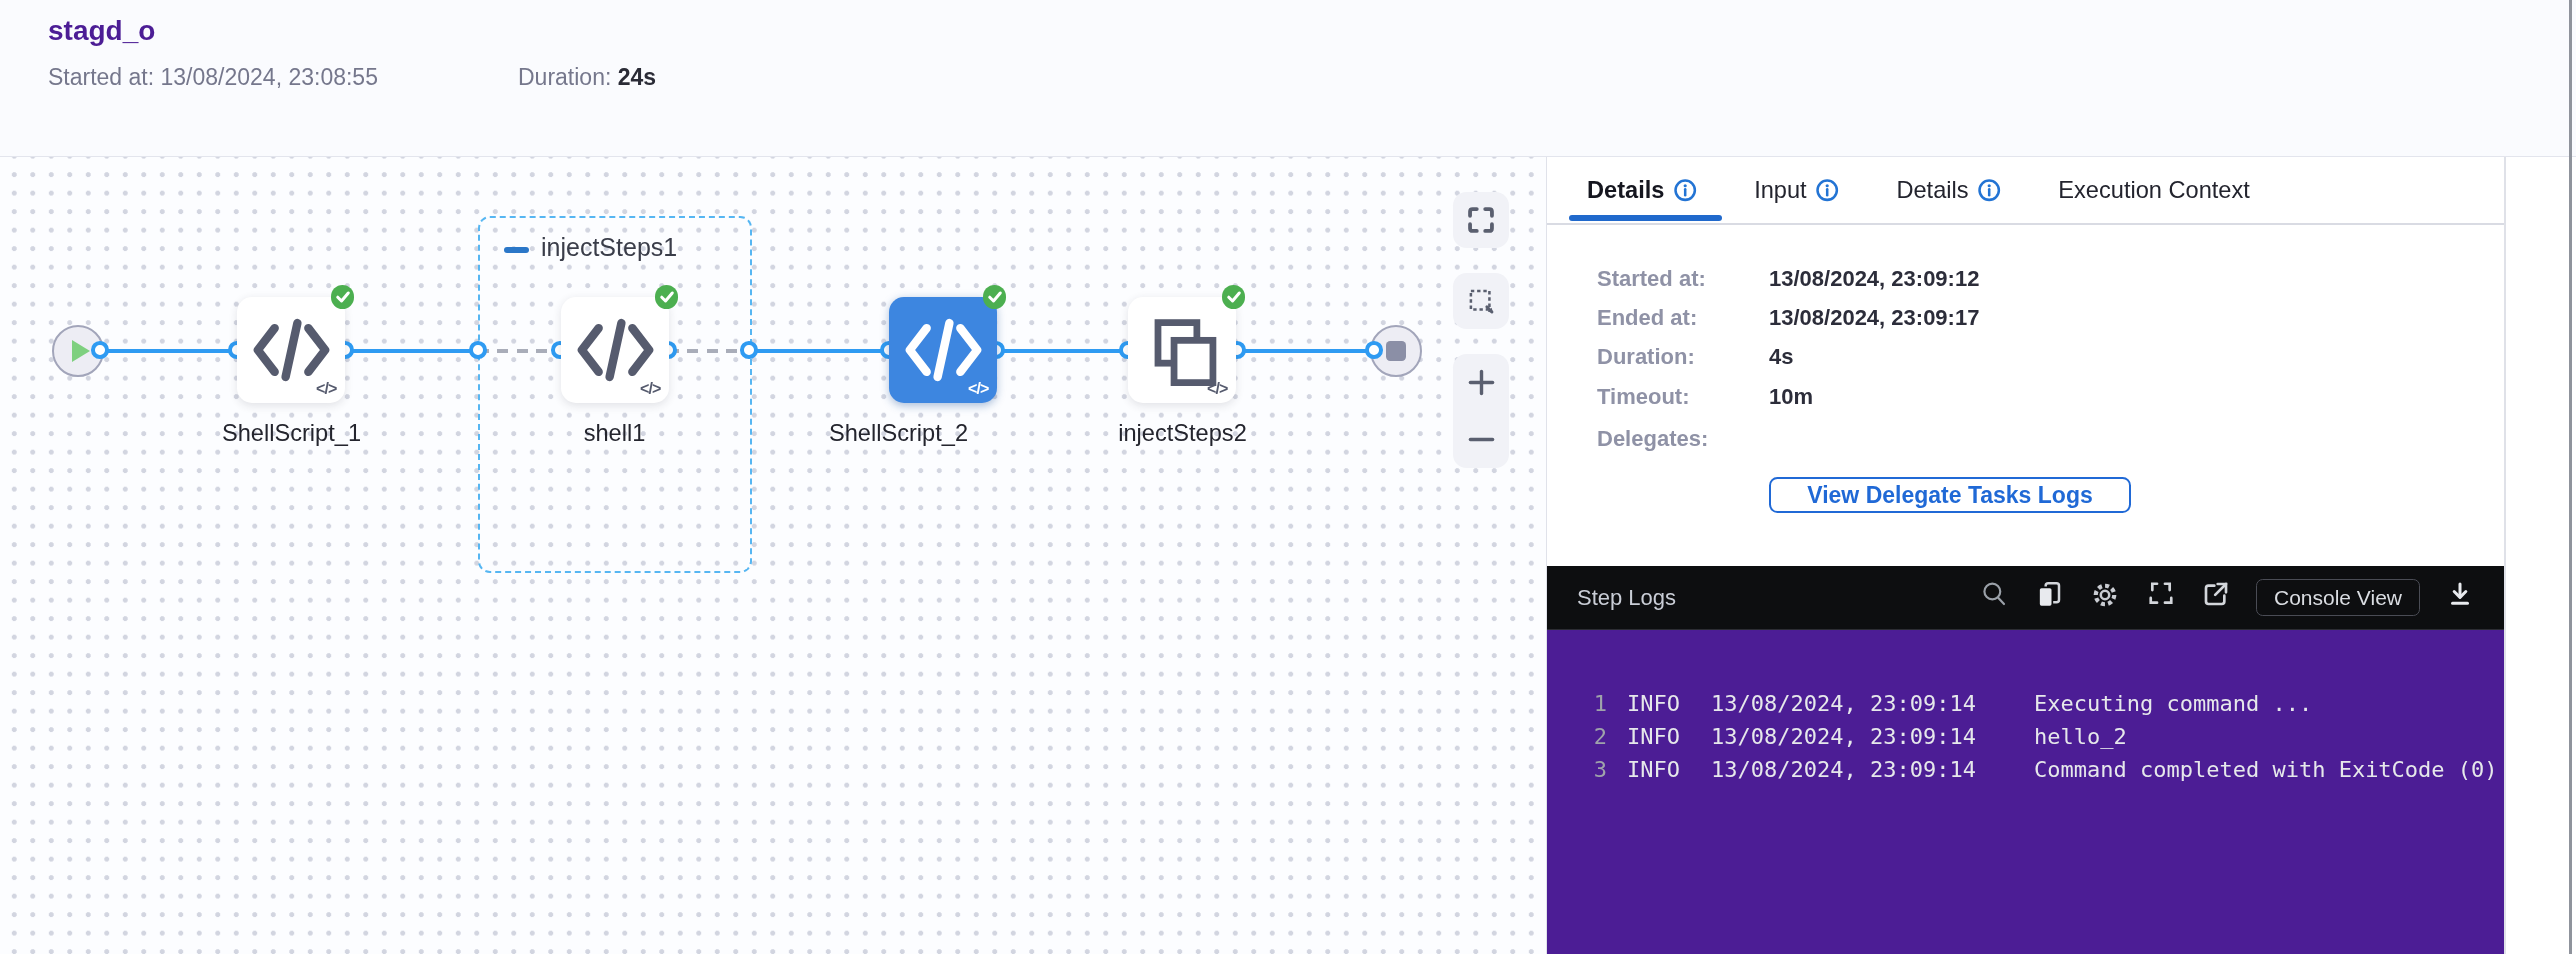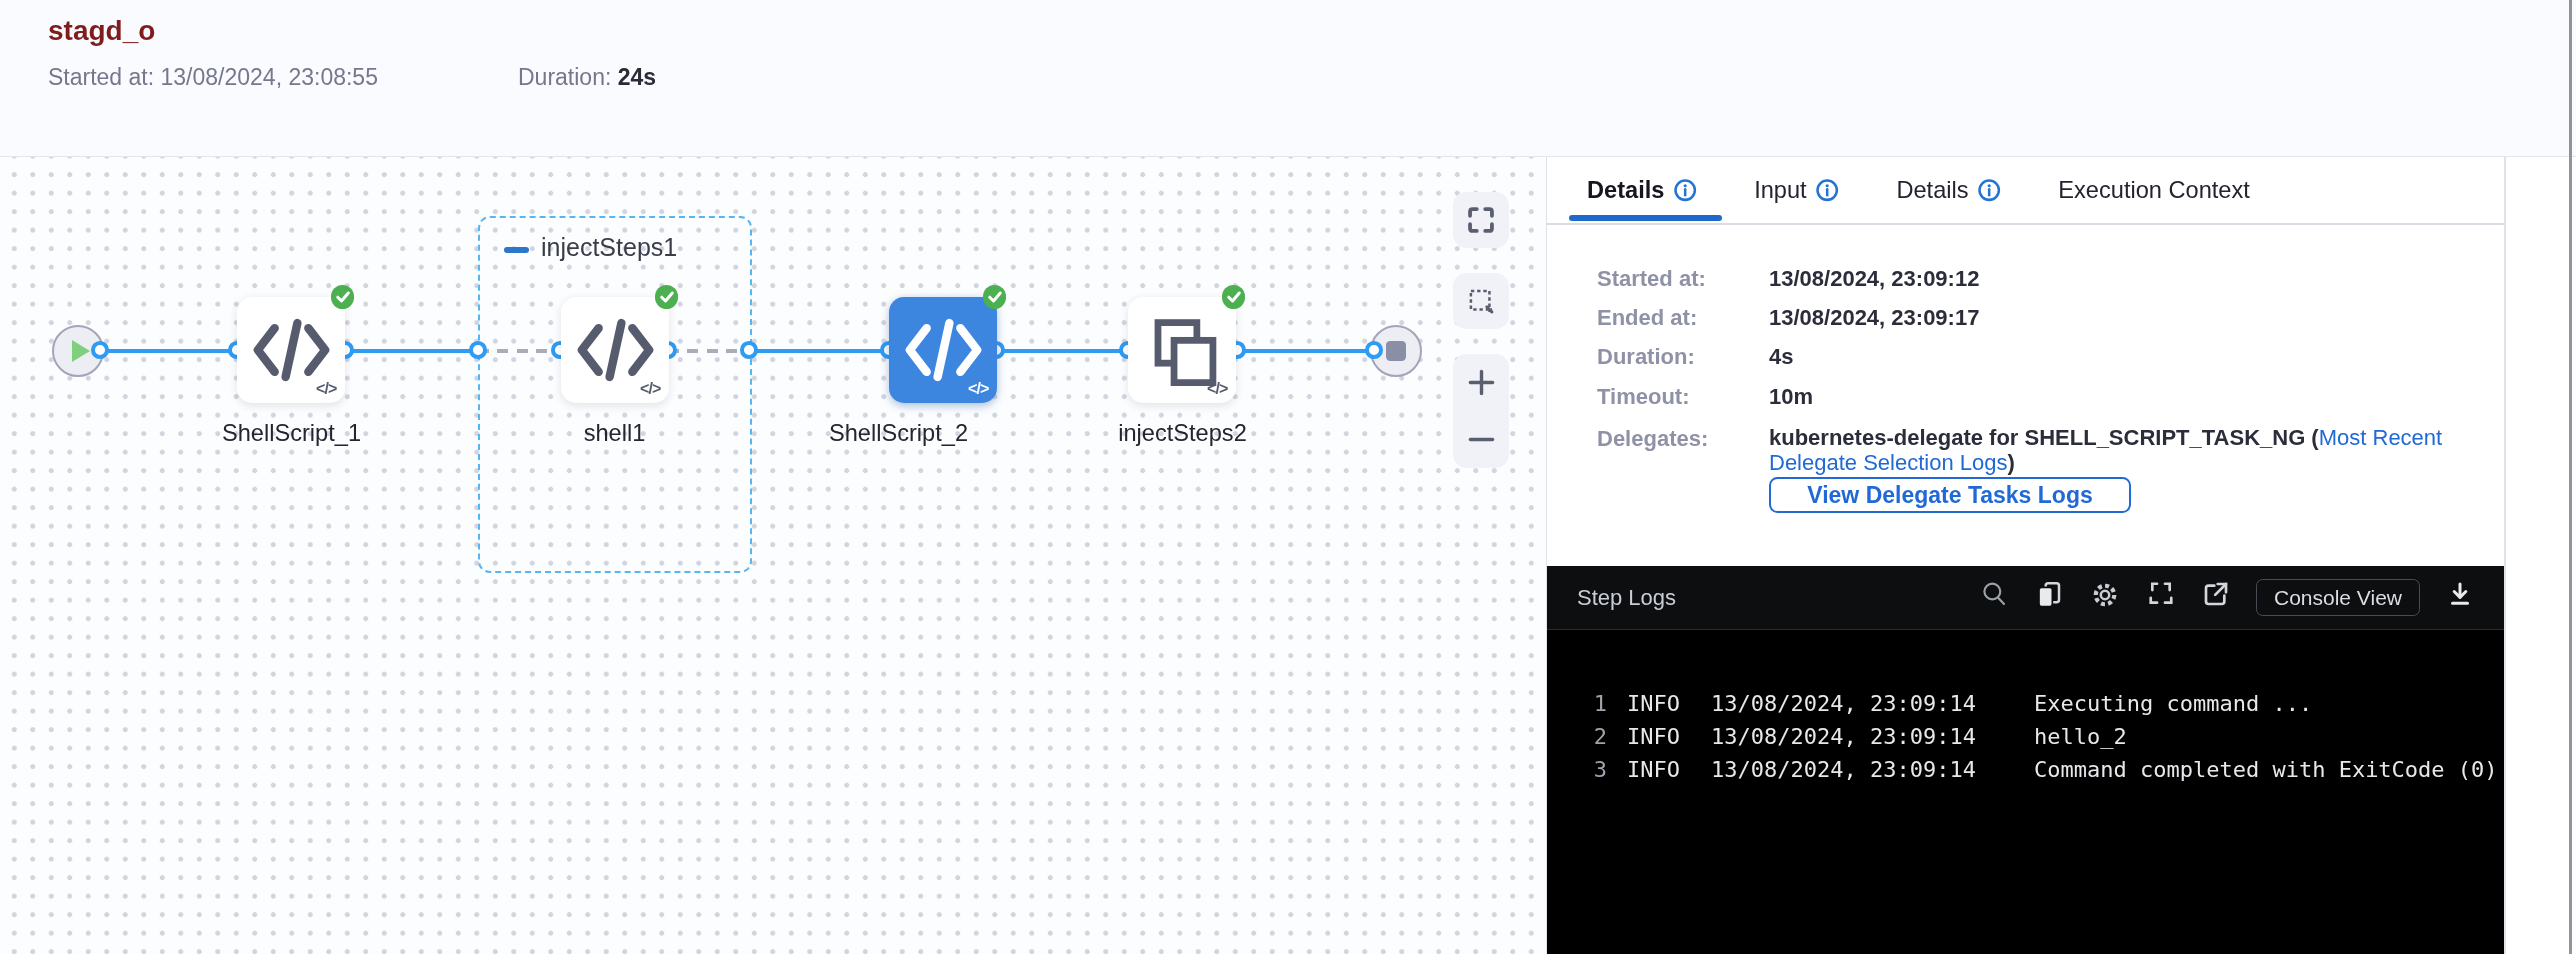--- a/index.html
+++ b/index.html
@@ -9,21 +9,21 @@
 
   
   #left-edge   { left:5px; top:0; width:2.5px; height:955px; background:#6a6b74; }
   #right-gutter{ left:2506px; top:157px; width:63px; height:798px; background:#ffffff; }
   #right-gutter-border { left:2504px; top:157px; width:2.5px; height:798px; background:#dfe1e8; }
   #right-edge  { left:2569px; top:0; width:2.5px; height:955px; background:#8f939c; }
 
   
   #header { left:0; top:0; width:2576px; height:157px; background:#fafbfe;
             border-bottom:1.7px solid #e3e5ed; }
-  #title  { left:48px; top:15px; font-size:28px; font-weight:800; color:#7f1d1d; }
+  #title  { left:48px; top:15px; font-size:28px; font-weight:800; color:#4c1d95; }
   .sub    { top:64px; font-size:23px; color:#75778c; }
   #started-block { left:48px; }
   #duration-block{ left:518px; }
   .sub b  { color:#2a2b36; font-weight:600; }
 
   
   #canvas { left:0; top:157px; width:1546px; height:798px; background:#fcfdff;
             background-image:radial-gradient(circle, #d2d5e0 2.2px, transparent 2.4px);
             background-size:18.5px 18.5px; background-position:5px 8.4px; }
   .edge { top:192px; height:4.2px; border-radius:2.5px; background:#2f9bf2; z-index:2; }
@@ -71,21 +71,21 @@
   .drow-value { left:222px; font-size:22px; font-weight:700; color:#2c2d3a; }
   #delegates-value { left:222px; top:268px; width:690px; font-size:22px; line-height:25px; }
   #delegates-value .dark { font-weight:700; color:#2c2d3a; }
   #delegates-value .lnk  { color:#2069d6; cursor:pointer; }
   #view-logs-btn { left:222px; top:320px; width:362px; height:36px; border:2.5px solid #2069d6;
                    border-radius:8.4px; background:#ffffff; color:#2069d6; font-size:23px;
                    font-weight:600; display:flex; align-items:center; justify-content:center;
                    font-family:"Liberation Sans", sans-serif; cursor:pointer; }
 
   
-  #log-panel { left:0; top:409px; width:958px; height:389px; background:#000000; }
+  #log-panel { left:0; top:409px; width:958px; height:389px; background:#4c1d95; }
   #log-header { left:0; top:0; width:958px; height:64px; background:#0d0e10;
                 border-bottom:1.7px solid #2c2d33; display:flex; align-items:center;
                 padding:0 30px 0 30px; }
   #log-title { font-size:22px; color:#c9cdd6; }
   #log-tools { margin-left:auto; display:flex; align-items:flex-start; gap:25px; }
   .ltool { display:flex; align-items:center; justify-content:center; cursor:pointer; }
   #console-view-btn { border:1.7px solid #4a4c55; border-radius:6.7px; color:#dadde2;
                       background:transparent; font-size:21px; padding:5.9px 17px;
                       font-family:"Liberation Sans", sans-serif; cursor:pointer; }
   #log-body { left:0; top:64px; width:958px; height:325px; padding-top:57px; }
@@ -283,24 +283,20 @@
   <div class="abs drow-label" style="top:109px">Started at:</div>
   <div class="abs drow-value" style="top:109px">13/08/2024, 23:09:12</div>
   <div class="abs drow-label" style="top:148px">Ended at:</div>
   <div class="abs drow-value" style="top:148px">13/08/2024, 23:09:17</div>
   <div class="abs drow-label" style="top:187px">Duration:</div>
   <div class="abs drow-value" style="top:187px">4s</div>
   <div class="abs drow-label" style="top:227px">Timeout:</div>
   <div class="abs drow-value" style="top:227px">10m</div>
 
   <div class="abs drow-label" style="top:269px">Delegates:</div>
-  <div class="abs" id="delegates-value">
-    <span class="dark">kubernetes-delegate for SHELL_SCRIPT_TASK_NG (</span><span class="lnk">Most Recent</span><br>
-    <span class="lnk">Delegate Selection Logs</span><span class="dark">)</span>
-  </div>
 
   <button class="abs" id="view-logs-btn">View Delegate Tasks Logs</button>
 
   <div class="abs" id="log-panel">
     <div class="abs" id="log-header">
       <span id="log-title">Step Logs</span>
       <div id="log-tools">
         <div class="ltool">
           <svg width="30" height="30" viewBox="0 0 36 36">
             <circle cx="16" cy="15" r="9.5" fill="none" stroke="#9aa0a8" stroke-width="2.6"></circle>

